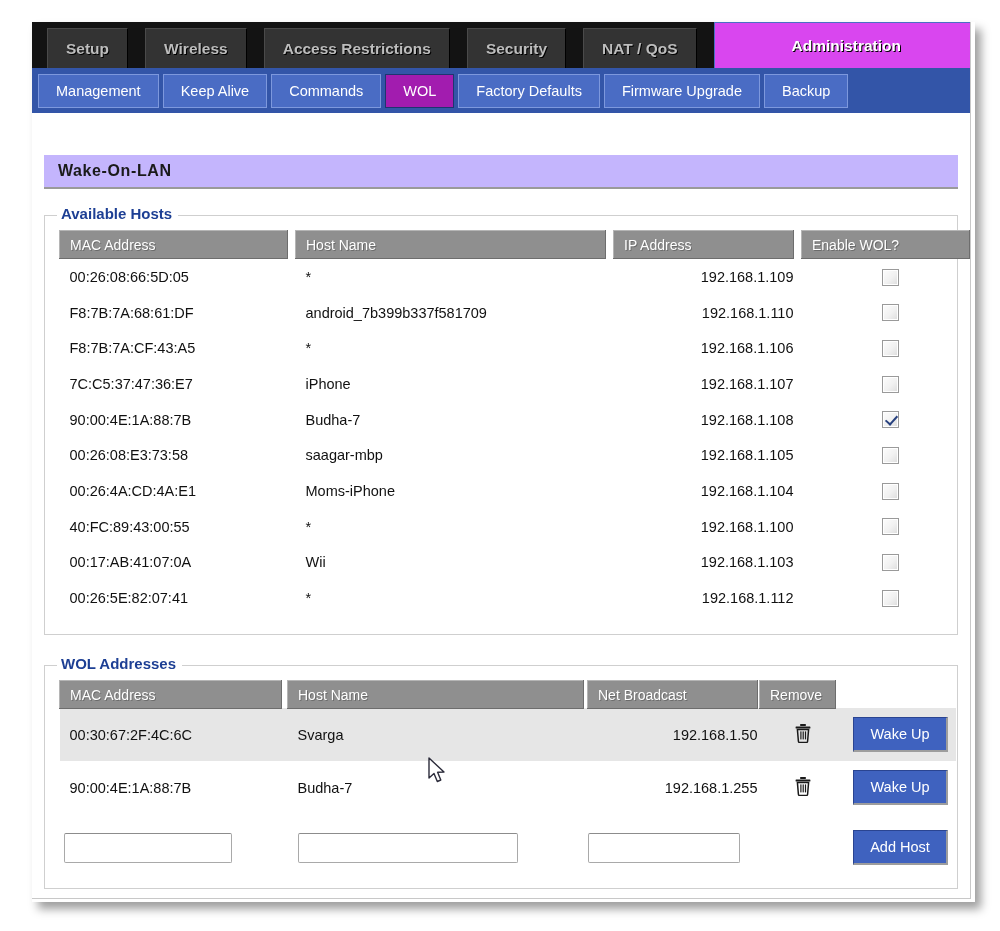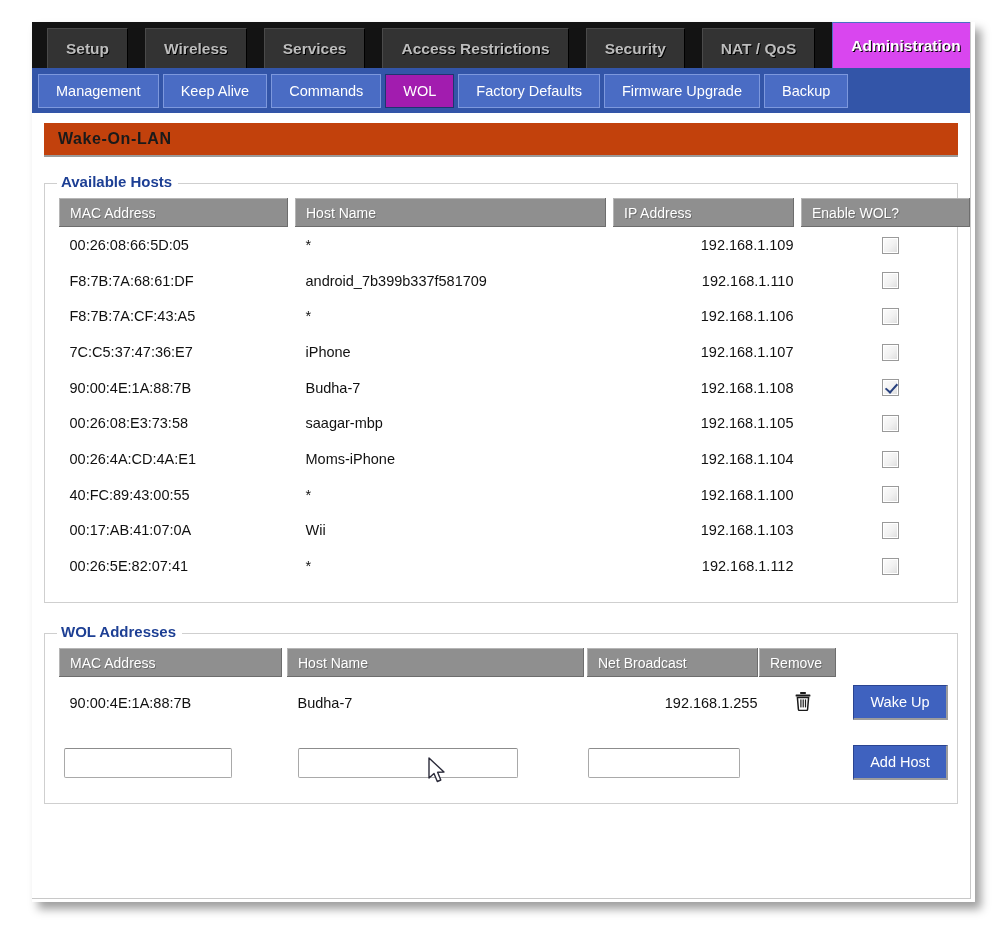--- a/index.html
+++ b/index.html
@@ -107,31 +107,32 @@
     background: #a21caf;
     border: 1px solid #1e3570;
   }
 
   
   .content {
     background: #ffffff;
     padding: 10px 12px 12px 12px;
   }
   .page-title {
-    background: #c2410c;
+    background: #c4b5fd;
     border-bottom: 2px solid #9a9a9a;
     height: 34px;
     display: flex;
     align-items: center;
     padding-left: 14px;
     font-size: 16px;
     font-weight: bold;
     color: #1a1a1a;
     letter-spacing: 0.6px;
     box-sizing: border-box;
+    margin-top: 32px;
   }
 
   
   .group {
     position: relative;
     margin-top: 26px;
     border: 1px solid #cfcfcf;
     padding: 14px 14px 18px 14px;
   }
   .group-legend {
@@ -258,21 +259,20 @@
 <body>
 
 <div id="page">
   <div id="shadow-layer"></div>
 
   <div id="router-ui">
 
     <div class="topbar" id="top-tabs">
         <div class="top-tab">Setup</div>
         <div class="top-tab">Wireless</div>
-        <div class="top-tab">Services</div>
         <div class="top-tab">Access Restrictions</div>
         <div class="top-tab">Security</div>
         <div class="top-tab">NAT / QoS</div>
         <div class="top-tab active">Administration</div>
       </div>
 
     <div class="subbar" id="sub-tabs">
         <div class="sub-tab">Management</div>
         <div class="sub-tab">Keep Alive</div>
         <div class="sub-tab">Commands</div>
@@ -423,38 +423,55 @@
               <th class="hdrgap"></th>
               <th>Host Name</th>
               <th class="hdrgap"></th>
               <th>Net Broadcast</th>
               <th class="hdrgap"></th>
               <th>Remove</th>
               <th class="spacer"></th>
             </tr>
           </thead>
           <tbody id="wol-body">
-              <tr>
-                <td>90:00:4E:1A:88:7B</td>
-                <td></td>
-                <td>Budha-7</td>
-                <td></td>
-                <td class="right">192.168.1.255</td>
+              <tr class="shaded">
+                <td>00:30:67:2F:4C:6C</td>
+                <td></td>
+                <td>Svarga</td>
+                <td></td>
+                <td class="right">192.168.1.50</td>
                 <td></td>
                 <td class="center"><span class="trash"><svg width="18" height="20" viewBox="0 0 18 20">
                       <rect x="6.2" y="1" width="5.6" height="2" fill="#1a1a1a"></rect>
                       <rect x="1.6" y="3.4" width="14.8" height="2.2" rx="0.6" fill="#1a1a1a"></rect>
                       <path d="M3.4 6.4 h11.2 l-1 11.9 a1.3 1.3 0 0 1 -1.3 1.2 h-6.6 a1.3 1.3 0 0 1 -1.3 -1.2 z" fill="none" stroke="#1a1a1a" stroke-width="1.5"></path>
                       <rect x="6.3" y="8.4" width="1.2" height="8" fill="#1a1a1a"></rect>
                       <rect x="8.6" y="8.4" width="1.2" height="8" fill="#1a1a1a"></rect>
                       <rect x="10.9" y="8.4" width="1.2" height="8" fill="#1a1a1a"></rect>
                     </svg></span></td>
                 <td class="center" style="padding-left:10px;"><span class="btn-blue">Wake Up</span></td>
               </tr>
               <tr>
+                <td>90:00:4E:1A:88:7B</td>
+                <td></td>
+                <td>Budha-7</td>
+                <td></td>
+                <td class="right">192.168.1.255</td>
+                <td></td>
+                <td class="center"><span class="trash"><svg width="18" height="20" viewBox="0 0 18 20">
+                      <rect x="6.2" y="1" width="5.6" height="2" fill="#1a1a1a"></rect>
+                      <rect x="1.6" y="3.4" width="14.8" height="2.2" rx="0.6" fill="#1a1a1a"></rect>
+                      <path d="M3.4 6.4 h11.2 l-1 11.9 a1.3 1.3 0 0 1 -1.3 1.2 h-6.6 a1.3 1.3 0 0 1 -1.3 -1.2 z" fill="none" stroke="#1a1a1a" stroke-width="1.5"></path>
+                      <rect x="6.3" y="8.4" width="1.2" height="8" fill="#1a1a1a"></rect>
+                      <rect x="8.6" y="8.4" width="1.2" height="8" fill="#1a1a1a"></rect>
+                      <rect x="10.9" y="8.4" width="1.2" height="8" fill="#1a1a1a"></rect>
+                    </svg></span></td>
+                <td class="center" style="padding-left:10px;"><span class="btn-blue">Wake Up</span></td>
+              </tr>
+              <tr>
                 <td style="padding-top:16px;padding-left:4px;"><input class="txt" type="text" style="width: 168px;" value="" placeholder=""></td>
                 <td></td>
                 <td style="padding-top:16px;"><input class="txt" type="text" style="width: 220px;" value=""></td>
                 <td></td>
                 <td style="padding-top:16px;padding-left:0;"><input class="txt" type="text" style="width: 152px;" value=""></td>
                 <td></td>
                 <td></td>
                 <td class="center" style="padding-top:16px;padding-left:10px;"><span class="btn-blue">Add Host</span></td>
               </tr>
             </tbody>

